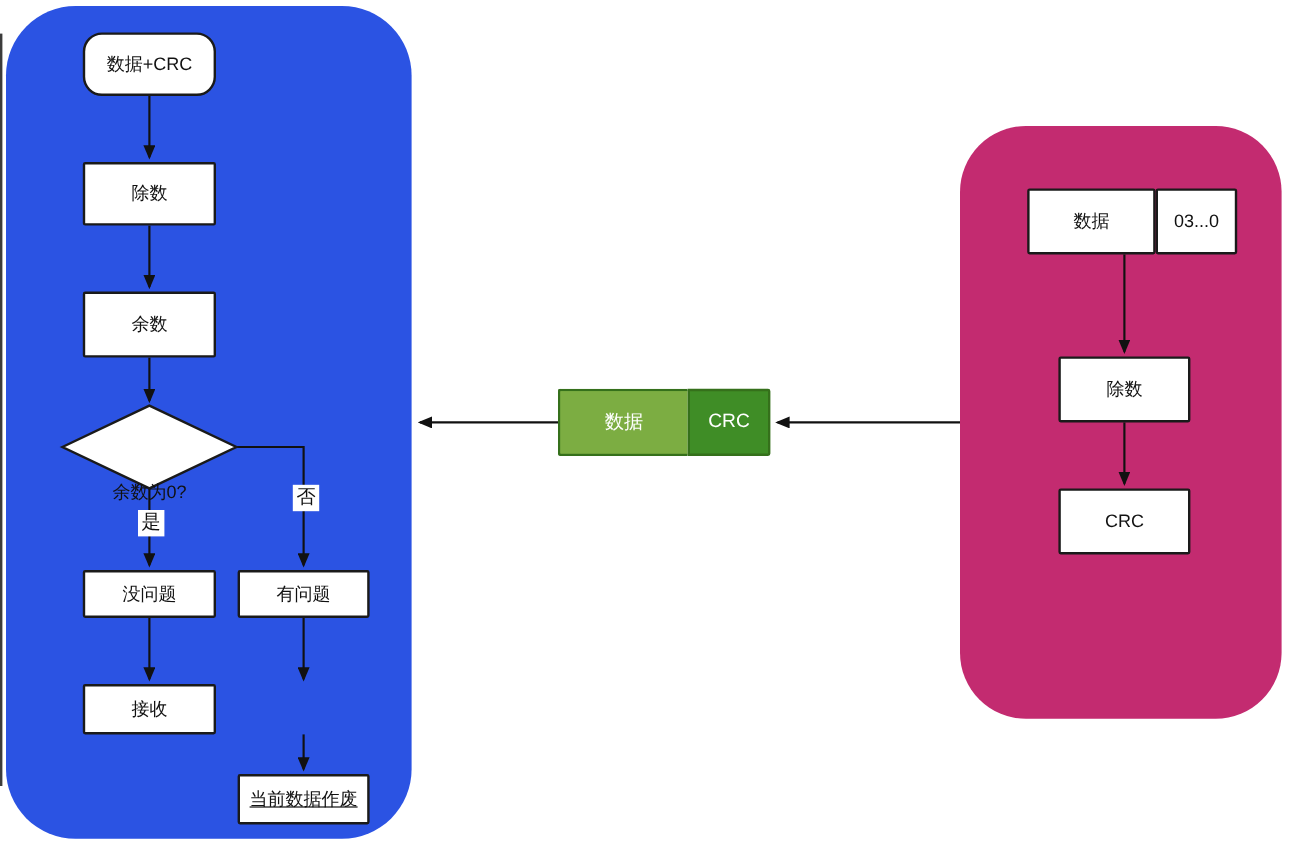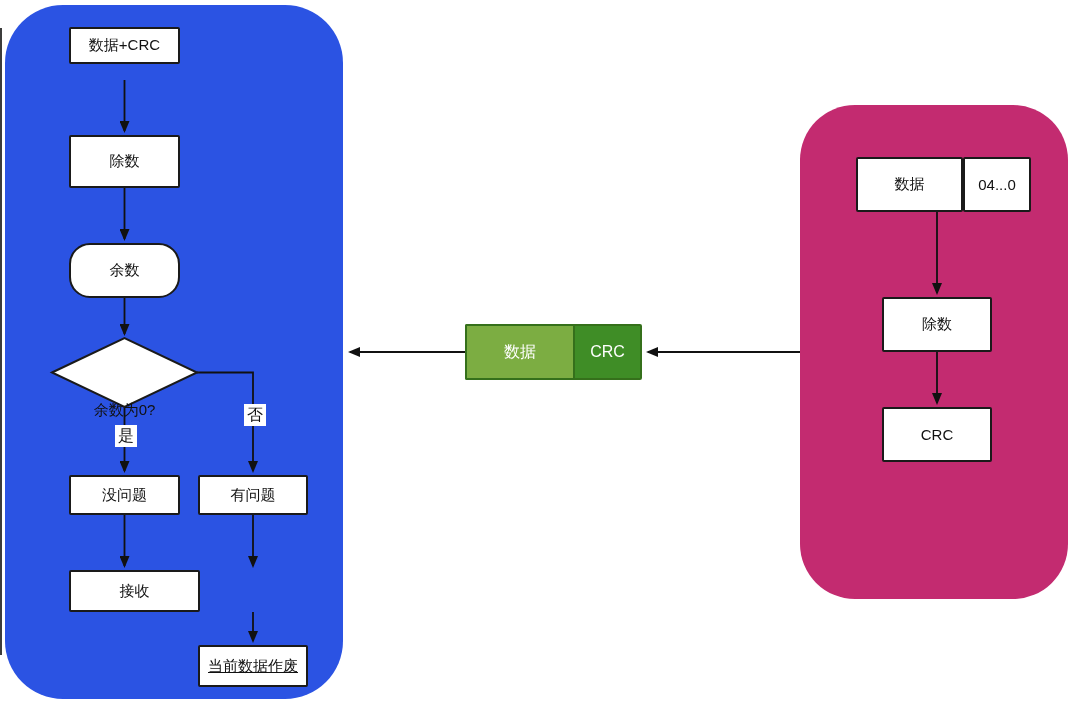--- a/index.html
+++ b/index.html
@@ -128,34 +128,34 @@
       <line x1="253" y1="515" x2="253" y2="566" marker-end="url(#arrow)"></line>
       <line x1="253" y1="612" x2="253" y2="641" marker-end="url(#arrow)"></line>
       <line x1="465" y1="352" x2="350" y2="352" marker-end="url(#arrow)"></line>
       <line x1="800" y1="352" x2="648" y2="352" marker-end="url(#arrow)"></line>
       <line x1="937" y1="212" x2="937" y2="293" marker-end="url(#arrow)"></line>
       <line x1="937" y1="352" x2="937" y2="403" marker-end="url(#arrow)"></line>
     </g>
     <polygon points="52,372.5 124.5,338 197,372.5 124.5,407" fill="#ffffff" stroke="#1a1a1a" stroke-width="2"></polygon>
   </svg>
 
-  <div class="node" style="left:69px; top:27px; width:111px; height:37px;">数据+CRC</div>
+  <div class="node" style="left:69px; top:27px; width:111px; height:53px;border-radius:16px;">数据+CRC</div>
   <div class="node" style="left:69px; top:135px; width:111px; height:53px;">除数</div>
-  <div class="node" style="left:69px; top:243px; width:111px; height:55px;border-radius:21px;">余数</div>
+  <div class="node" style="left:69px; top:243px; width:111px; height:55px;">余数</div>
   <div class="decision-label" style="left:57px; top:360px; width:135px; height:25px;margin-top:38px;">余数为0?</div>
   <div class="branch-chip" style="left:115px; top:425px;">是</div>
   <div class="branch-chip" style="left:244px; top:404px;">否</div>
   <div class="node" style="left:69px; top:475px; width:111px; height:40px;">没问题</div>
   <div class="node" style="left:198px; top:475px; width:110px; height:40px;">有问题</div>
-  <div class="node" style="left:69px; top:570px; width:131px; height:42px;">接收</div>
+  <div class="node" style="left:69px; top:570px; width:111px; height:42px;">接收</div>
   <div class="node" style="left:198px; top:645px; width:110px; height:42px;text-decoration:underline;">当前数据作废</div>
 
   <div class="frame">
     <div class="seg data">数据</div>
     <div class="seg crc">CRC</div>
   </div>
 
   <div class="node" style="left:856px; top:157px; width:107px; height:55px;">数据</div>
-  <div class="node" style="left:963px; top:157px; width:68px; height:55px;">04...0</div>
+  <div class="node" style="left:963px; top:157px; width:68px; height:55px;">03...0</div>
   <div class="node" style="left:882px; top:297px; width:110px; height:55px;">除数</div>
   <div class="node" style="left:882px; top:407px; width:110px; height:55px;">CRC</div>
 
 </div>
 
 </body></html>

